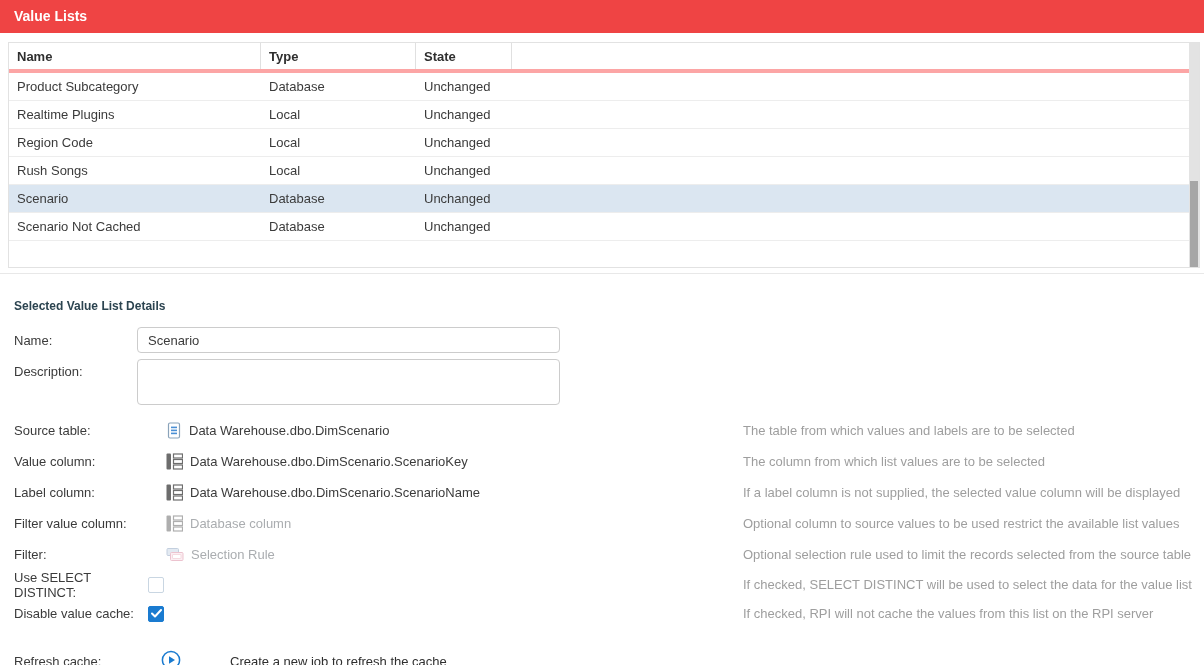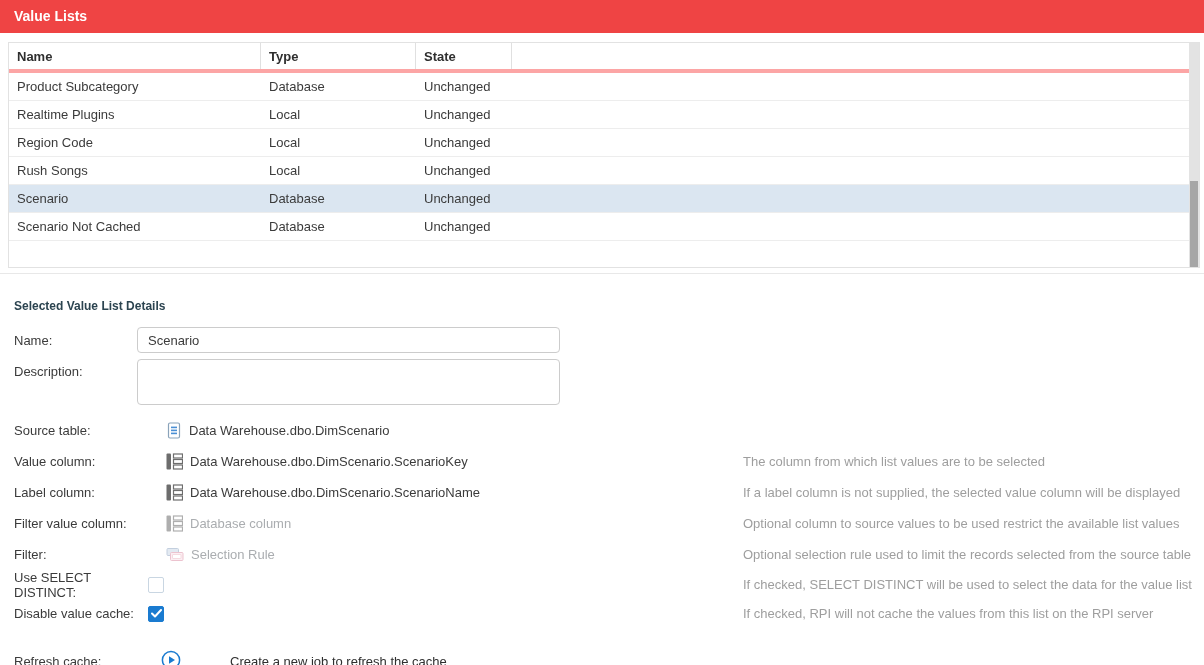--- a/index.html
+++ b/index.html
@@ -129,20 +129,21 @@
       <span>
         <svg width="16" height="18" viewBox="0 0 16 18">
           <rect x="2.5" y="1" width="11" height="15" rx="1.5" fill="#ffffff" stroke="#8aa3ba" stroke-width="1.2"></rect>
           <rect x="5" y="4.6" width="6" height="1.6" fill="#4a8fd4"></rect>
           <rect x="5" y="7.6" width="6" height="1.6" fill="#4a8fd4"></rect>
           <rect x="5" y="10.6" width="6" height="1.6" fill="#4a8fd4"></rect>
         </svg>
       </span>
       <span class="val">Data Warehouse.dbo.DimScenario</span>
     </span>
+    <span class="help">The table from which values and labels are to be selected</span>
   </div>
 
   <div class="frow row-icon">
     <span class="label">Value column:</span>
     <span class="fieldval">
       <span>
         <svg width="17" height="17" viewBox="0 0 17 17">
           <rect x="0.5" y="0.5" width="4.5" height="16" rx="1" fill="#6d6d6d"></rect>
           <rect x="7.5" y="1" width="9" height="4" fill="#ffffff" stroke="#6d6d6d" stroke-width="1.2"></rect>
           <rect x="7.5" y="6.5" width="9" height="4" fill="#ffffff" stroke="#6d6d6d" stroke-width="1.2"></rect>

